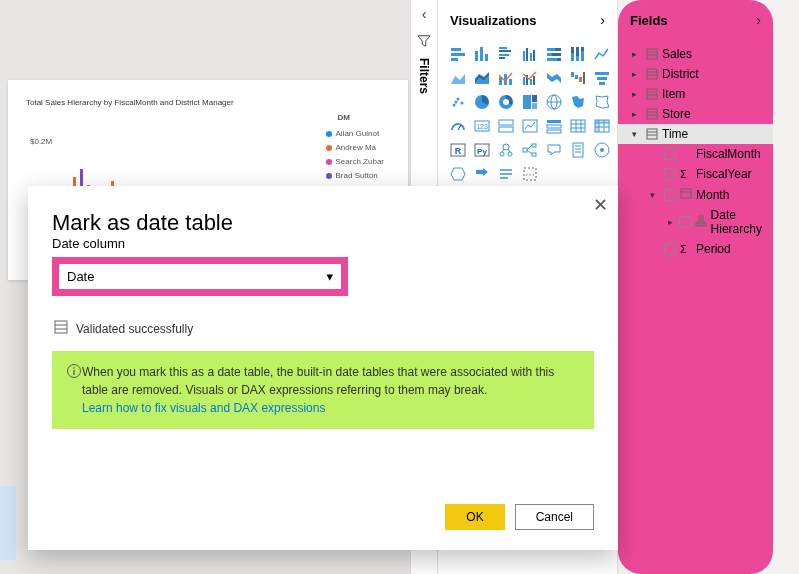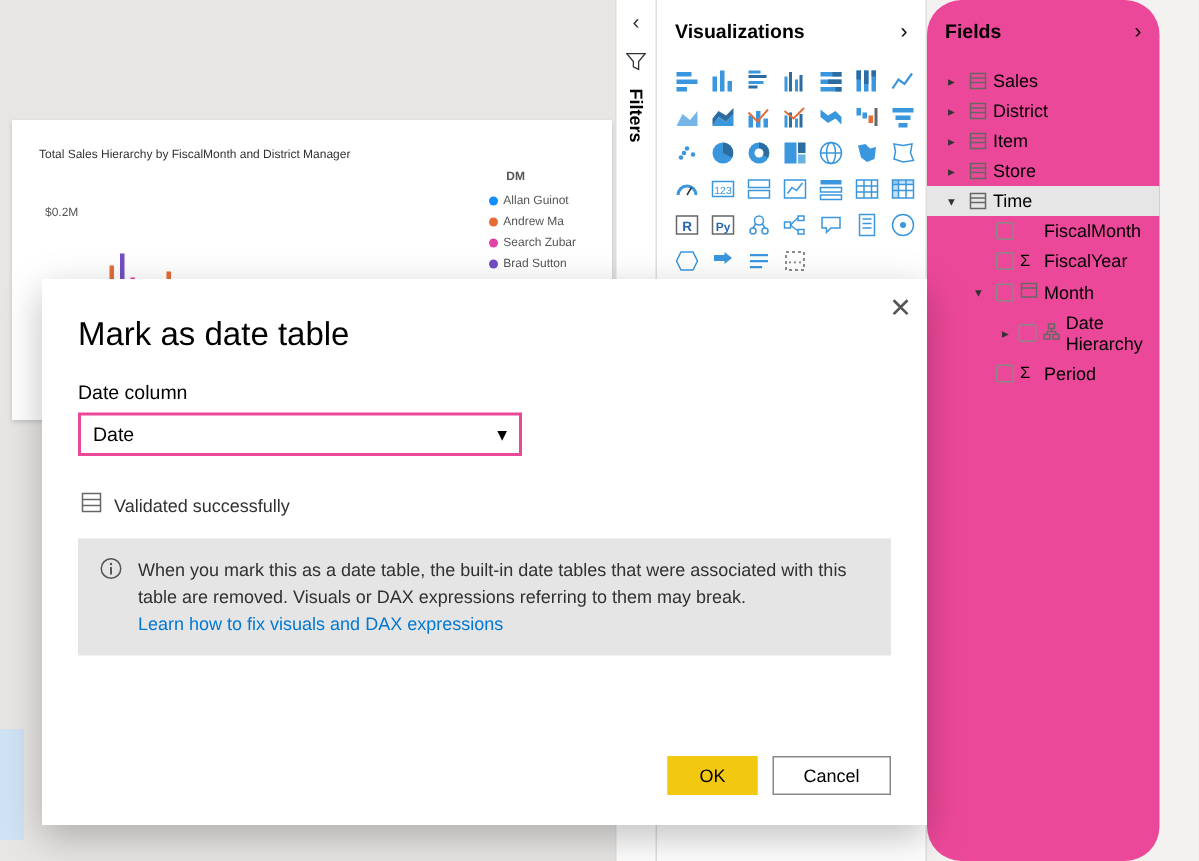--- a/index.html
+++ b/index.html
@@ -41,27 +41,27 @@
   .field-row.indent1 { padding-left:32px; }
   .field-row.indent2 { padding-left:50px; }
   .field-row.selected { background:#e6e6e6; }
   .field-row .chev { width:10px; font-size:9px; color:#333; }
   .field-row .chk { width:12px; height:12px; border:1px solid #888; border-radius:2px; flex-shrink:0; }
   .table-icon { display:inline-flex; }
 
   
   .dialog { position:absolute; left:28px; top:186px; width:590px; height:364px; background:#fff; box-shadow:0 8px 24px rgba(0,0,0,0.25); padding:24px; }
   .dialog-close { position:absolute; right:10px; top:8px; font-size:18px; color:#555; cursor:pointer; }
-  .dialog h1 { font-size:22px; font-weight:400; margin-bottom:18px; }
+  .dialog h1 { font-size:22px; font-weight:400; }
   .dialog-desc { font-size:12px; color:#323130; line-height:1.5; margin-bottom:16px; }
   .dialog-desc a, .infobox a { color:#0078d4; text-decoration:none; }
   .section-label { font-size:13px; margin-bottom:6px; }
-  .dropdown { width:296px; border:2px solid #ec4899; padding:5px 8px; font-size:13px; display:flex; justify-content:space-between; align-items:center; cursor:pointer; margin-bottom:12px; }
+  .dropdown { width:296px; border:7px solid #ec4899; padding:5px 8px; font-size:13px; display:flex; justify-content:space-between; align-items:center; cursor:pointer; margin-bottom:12px; }
   .validated { display:flex; align-items:center; gap:8px; font-size:12px; color:#323130; margin-bottom:14px; padding-left:2px;margin-top:24px; }
-  .infobox { background:#e5e5e5; padding:12px 14px; font-size:12px; color:#323130; line-height:1.5; display:flex; gap:10px; }
+  .infobox { background:#bef264; padding:12px 14px; font-size:12px; color:#323130; line-height:1.5; display:flex; }
   .dialog-buttons { position:absolute; right:24px; bottom:20px; display:flex; gap:10px; }
   .btn { padding:5px 20px; font-size:12px; border:1px solid #8a8886; background:#fff; cursor:pointer; }
   .btn.primary { background:#f2c811; border-color:#f2c811; }
 </style>
 </head>
 <body>
 
 <div class="canvas">
   <div class="report">
     <div class="report-title">Total Sales Hierarchy by FiscalMonth and District Manager</div>

